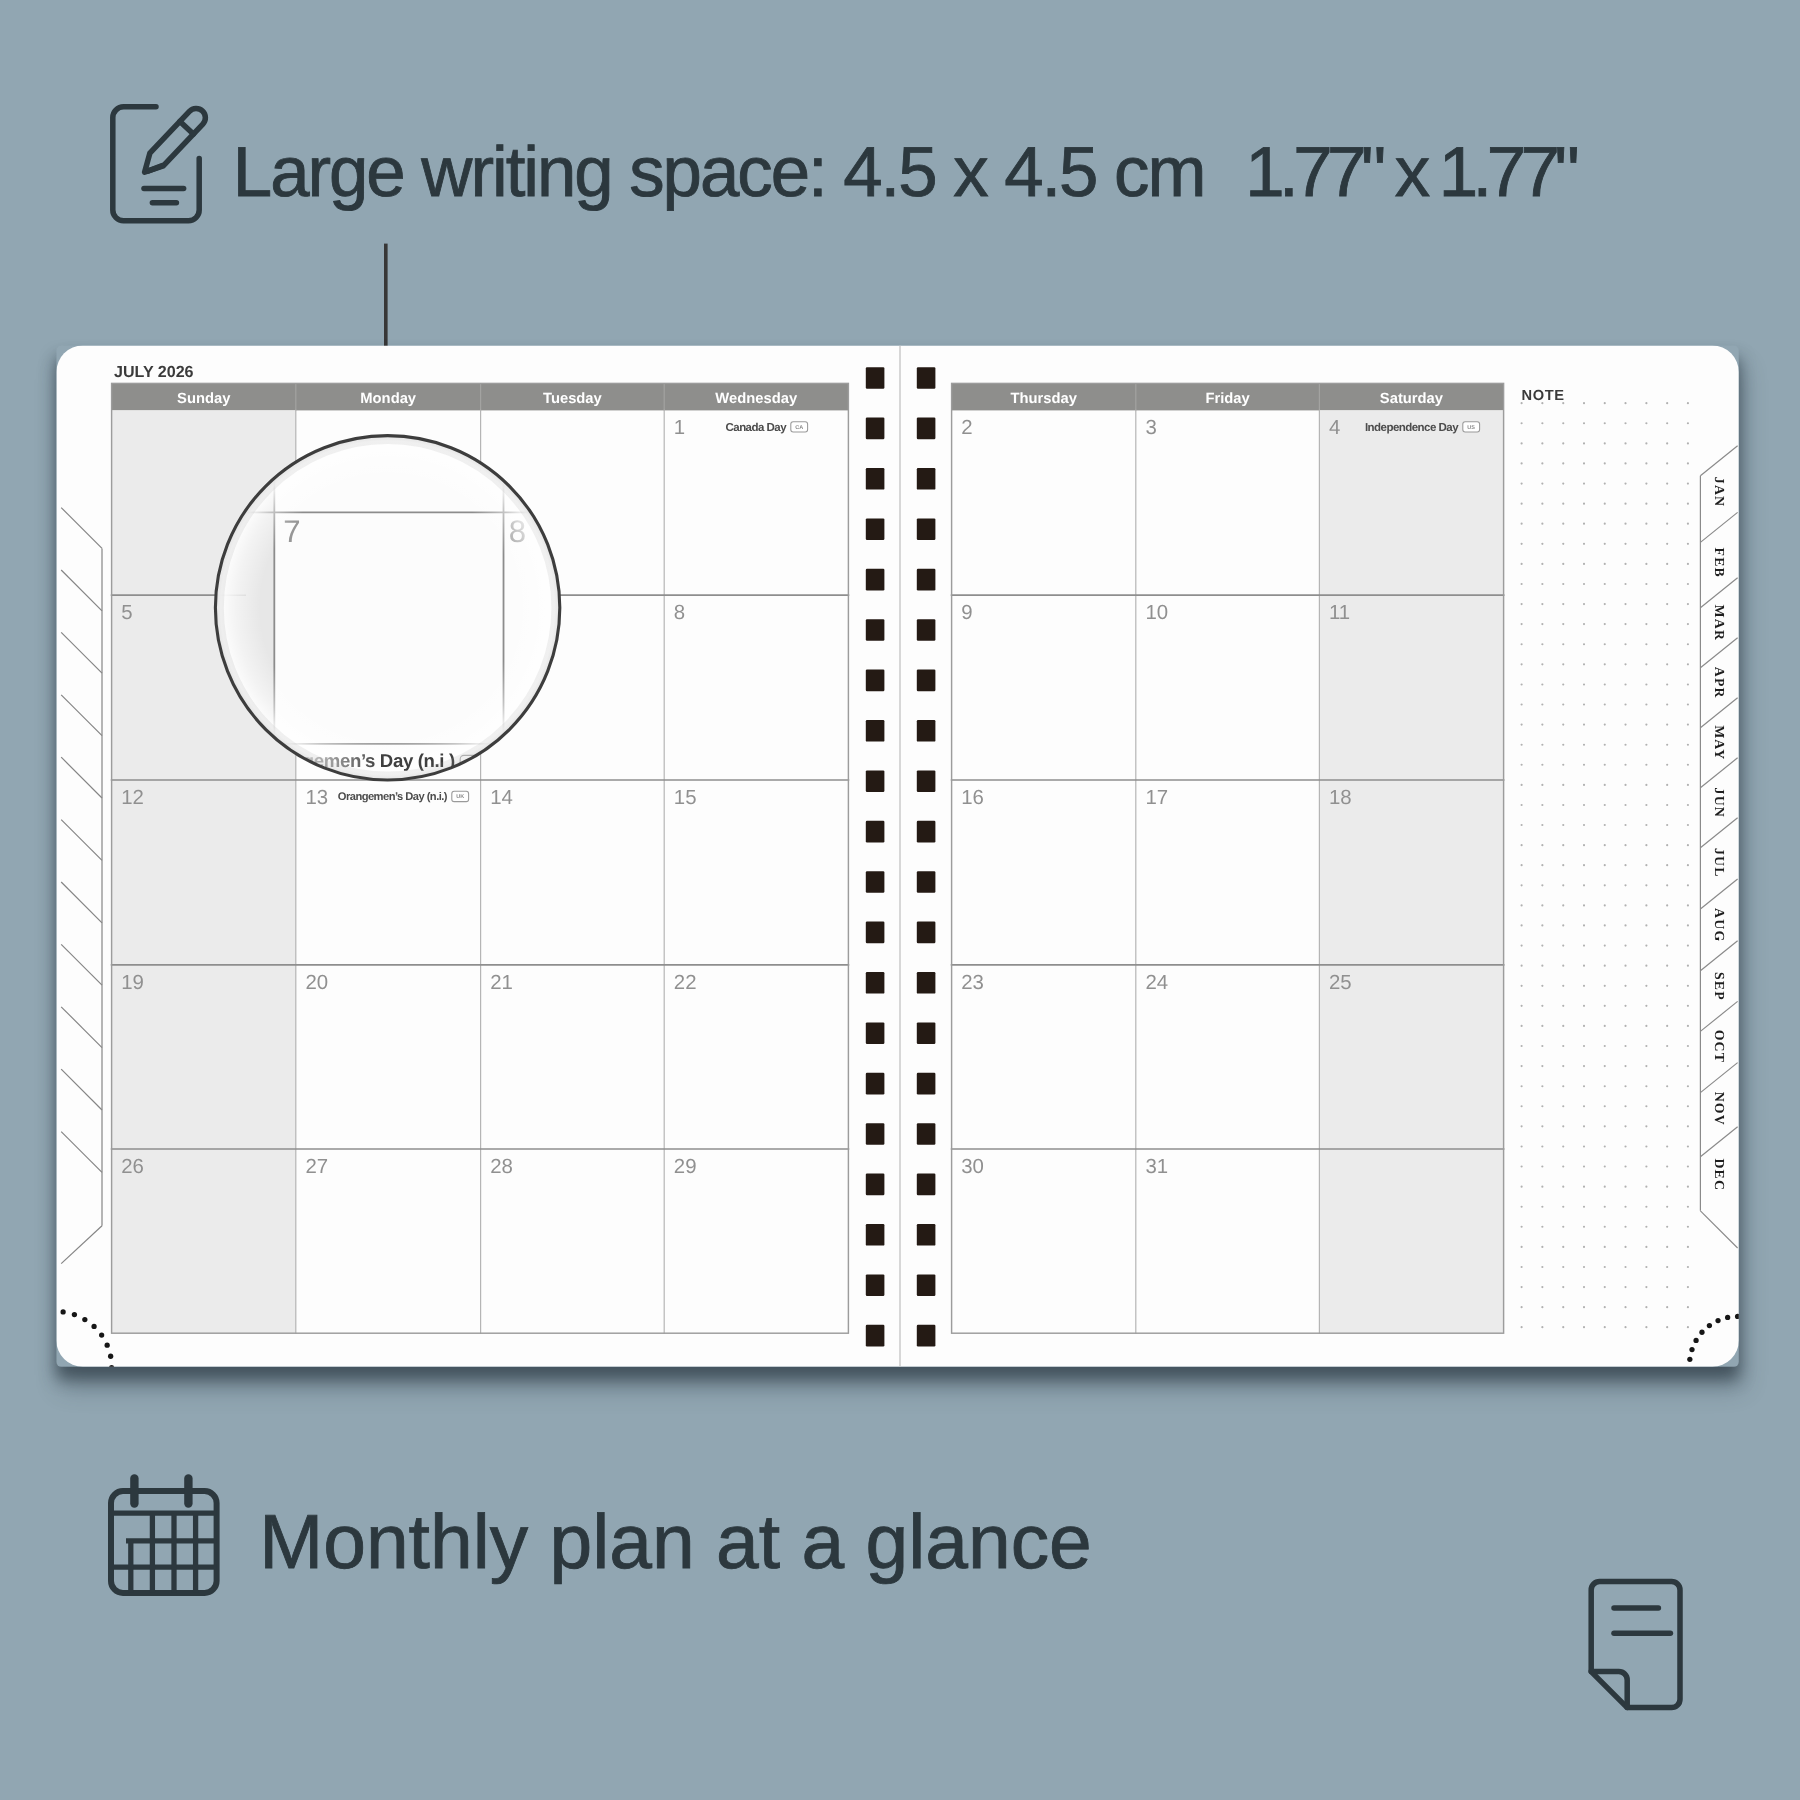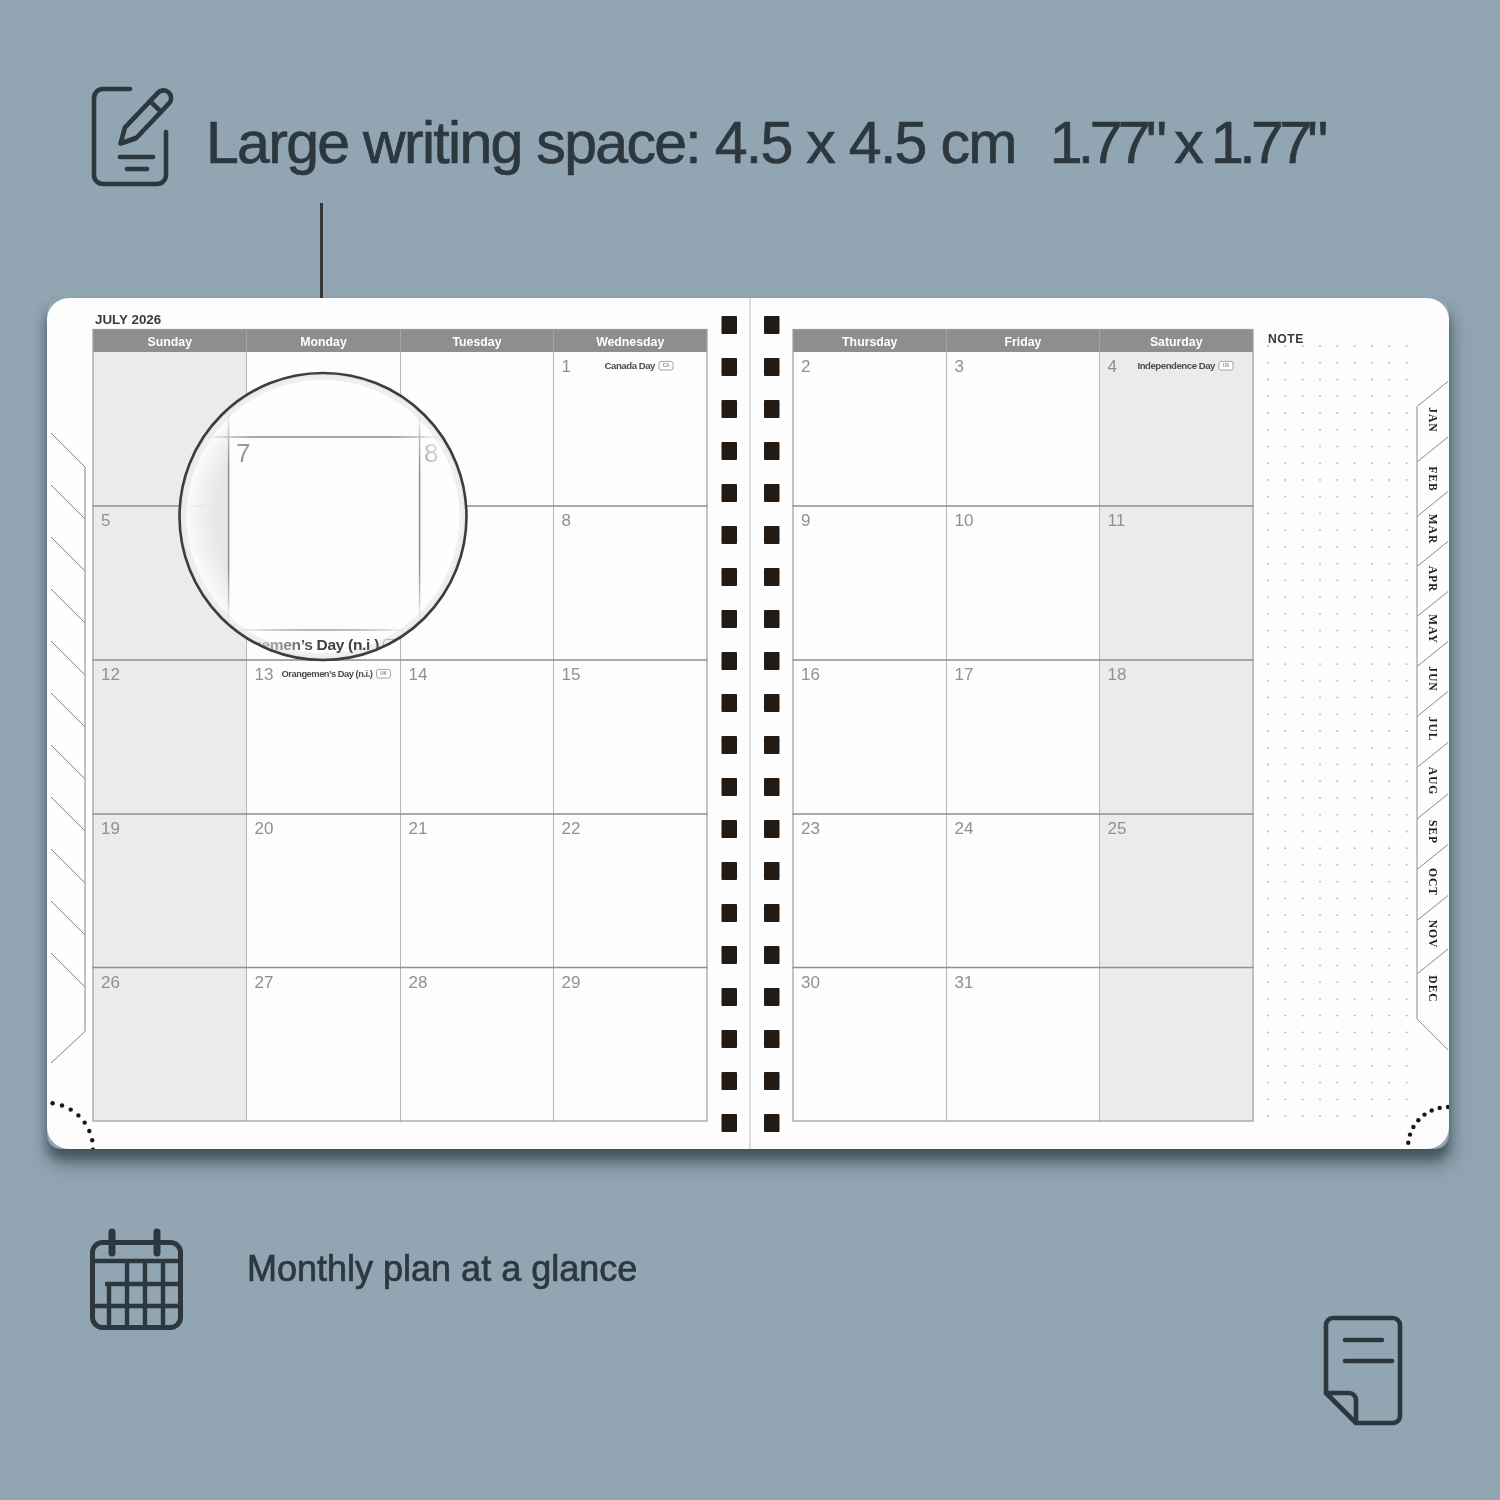--- a/index.html
+++ b/index.html
@@ -15,25 +15,25 @@
 <path d="M30 78 H63"></path>
 <path d="M37 90 H57"></path>
 <g transform="translate(30.5,64.5) rotate(-46.6)">
 <path d="M0 0 L14.5 -7.7 H62.5 a7.7 7.7 0 0 1 7.7 7.7 a7.7 7.7 0 0 1 -7.7 7.7 H14.5 Z"></path>
 <line x1="51" y1="-7.7" x2="51" y2="7.7"></line>
 <line x1="3" y1="1.6" x2="14" y2="6.9"></line>
 </g>
 </g>
       </svg></div>
 
-<div class="abs cap" style="left:194px;top:108.5px;font-size:59px;margin-left:12px;"><span style="letter-spacing:-1.7px;">Large writing space: 4.5 x 4.5 cm</span><span style="margin-left:34px;letter-spacing:-4.6px;">1.77" x 1.77"</span></div>
+<div class="abs cap" style="left:194px;top:108.5px;font-size:59px;"><span style="letter-spacing:-1.7px;">Large writing space: 4.5 x 4.5 cm</span><span style="margin-left:34px;letter-spacing:-4.6px;">1.77" x 1.77"</span></div>
 
 <div class="abs" style="left:320px;top:203px;width:3px;height:170px;background:#373737;"></div>
 
-<div class="abs" style="left:47px;top:298px;width:1402px;height:851px;border-radius:14px;
+<div class="abs" style="left:47px;top:288px;width:1402px;height:851px;border-radius:4px;
   box-shadow:0 10px 12px rgba(36,50,60,0.60), 3px 17px 20px rgba(36,50,60,0.30);">
 <svg width="1402" height="851" viewBox="0 0 1402 851" style="position:absolute;left:0;top:0" font-family="&quot;Liberation Sans&quot;,sans-serif">
 
 <rect x="0" y="0" width="1402" height="851" rx="22" fill="#fdfdfd"></rect>
 
 <g stroke="#858585" stroke-width="1">
           <line x1="4" y1="135" x2="38" y2="169"></line>
           <line x1="4" y1="187" x2="38" y2="221"></line>
           <line x1="4" y1="239" x2="38" y2="273"></line>
           <line x1="4" y1="291" x2="38" y2="325"></line>
@@ -725,21 +725,21 @@
 <line x1="60" y1="33" x2="60" y2="99"></line>
 <line x1="78" y1="33" x2="78" y2="99"></line>
 <line x1="24" y1="56" x2="24" y2="99"></line>
 </g>
 <g stroke="#2c383e" stroke-width="7" stroke-linecap="round">
 <line x1="27" y1="4" x2="27" y2="25"></line>
 <line x1="72" y1="4" x2="72" y2="25"></line>
 </g>
       </svg></div>
 
-<div class="abs cap" style="left:247px;top:1248px;font-size:36px;">Monthly plan at a glance</div>
+<div class="abs cap" style="left:216px;top:1248px;font-size:64px;">Monthly plan at a glance</div>
 
 
 <div class="abs" style="left:1322px;top:1315px;"><svg width="82" height="112" viewBox="0 0 82 112">
 <g fill="none" stroke="#2c383e" stroke-width="4.6" stroke-linecap="round" stroke-linejoin="round">
 <path d="M4 78 V10 a7 7 0 0 1 7 -7 H71 a7 7 0 0 1 7 7 V101 a7 7 0 0 1 -7 7 H34 Z"></path>
 <path d="M4 78 H27 a7 7 0 0 1 7 7 V108"></path>
 <line x1="23" y1="25" x2="60" y2="25"></line>
 <line x1="23" y1="46" x2="70" y2="46"></line>
 </g>
       </svg></div>

